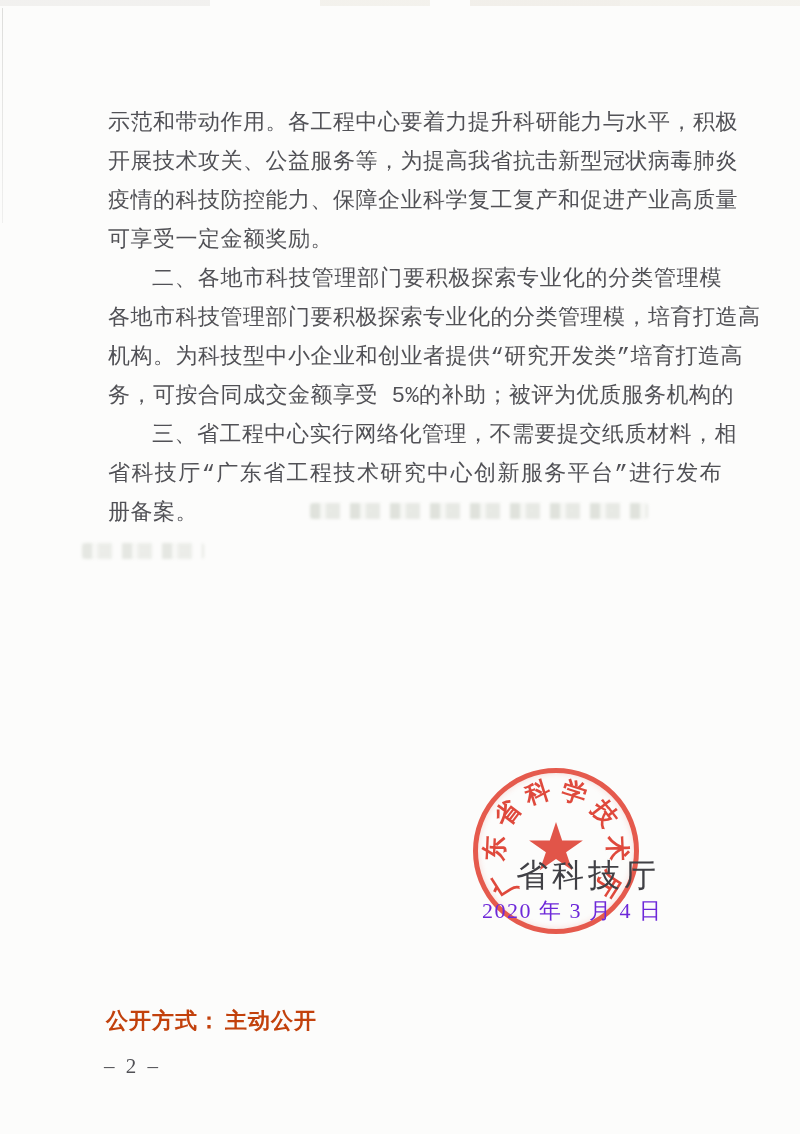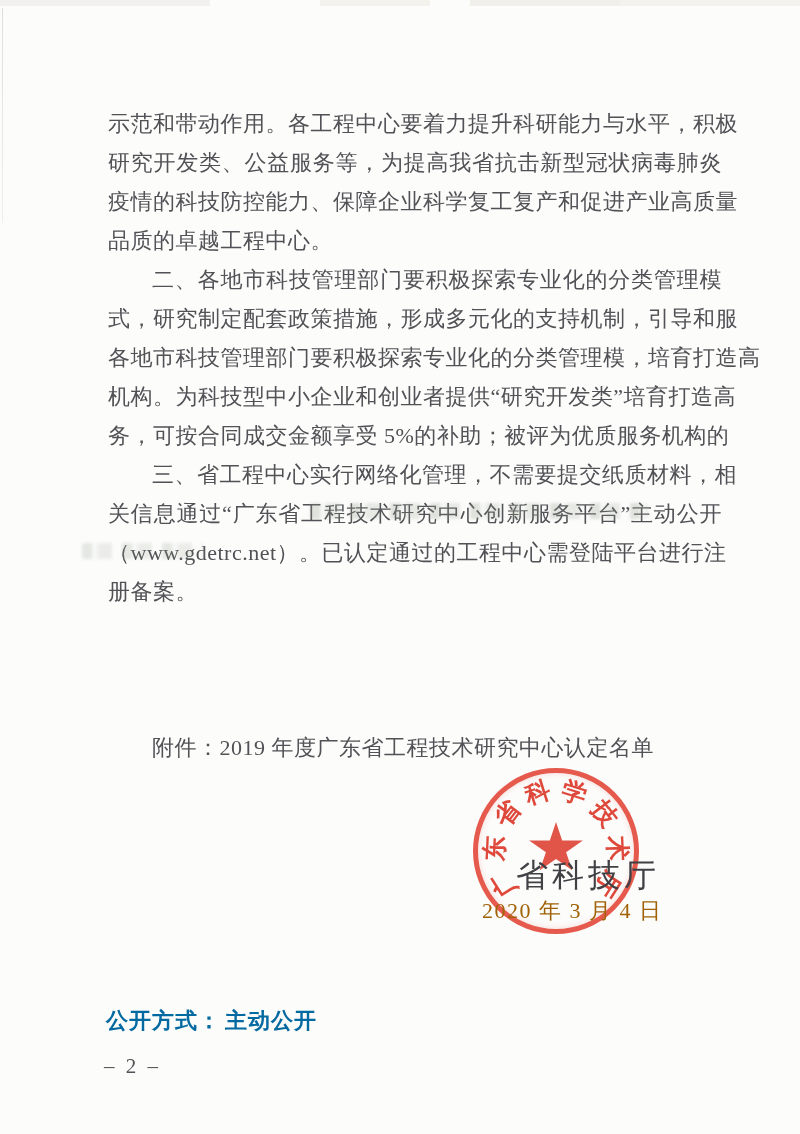--- a/index.html
+++ b/index.html
@@ -25,35 +25,36 @@
   
   .body-text{
     position:absolute;left:108px;top:104px;width:614px;
     font-size:22px;line-height:39px;color:#515156;
     letter-spacing:.5px;
   }
   .line{
     height:39px;box-sizing:border-box;
     text-align:justify;text-align-last:justify;
     white-space:nowrap;
+    font-family:Liberation Mono, monospace;
   }
   .line.last{text-align-last:left;}
   .line.indent{padding-left:44px;}
   .attachment{
     position:absolute;left:152px;top:733px;
     font-size:22px;color:#515156;letter-spacing:.5px;
   }
   
   .sig-agency{
     position:absolute;left:516px;top:854px;z-index:3;
     font-size:32px;letter-spacing:4px;color:#404045;
   }
   .sig-date{
     position:absolute;left:482px;top:896px;z-index:3;
-    font-size:22px;letter-spacing:1.5px;color:#a16207;
+    font-size:22px;letter-spacing:1.5px;color:#6d28d9;
   }
   
   .seal{
     position:absolute;left:473px;top:768px;z-index:2;
     width:166px;height:166px;border-radius:50%;
     border:5px solid rgba(223,54,38,.82);
     box-sizing:border-box;
     box-shadow:inset 0 0 6px rgba(223,54,38,.18);
   }
   .seal-char{
@@ -75,59 +76,56 @@
     background:repeating-linear-gradient(90deg,
       rgba(148,158,138,.55) 0 10px,rgba(190,198,182,.2) 10px 16px,
       rgba(148,158,138,.4) 16px 30px,transparent 30px 40px);
     border-radius:3px;
   }
   .smudge-1{left:310px;top:503px;width:338px;}
   .smudge-2{left:82px;top:543px;width:122px;opacity:.4;}
   
   .publicity{
     position:absolute;left:106px;top:1006px;
-    font-size:22px;color:#0369a1;letter-spacing:1px;
+    font-size:22px;color:#c2410c;letter-spacing:1px;
   }
   .publicity .label{font-weight:700;}
   .publicity .value{font-weight:600;margin-left:4px;}
   .page-number{
     position:absolute;left:104px;top:1054px;
     font-size:21px;color:#515156;letter-spacing:3px;
   }
 </style>
 </head>
 <body>
 
 <div class="page">
 
   <div class="edge-top"></div>
   <div class="edge-left"></div>
 
   <div class="body-text">
     <div class="line">示范和带动作用。各工程中心要着力提升科研能力与水平，积极</div>
-    <div class="line">研究开发类、公益服务等，为提高我省抗击新型冠状病毒肺炎</div>
+    <div class="line">开展技术攻关、公益服务等，为提高我省抗击新型冠状病毒肺炎</div>
     <div class="line">疫情的科技防控能力、保障企业科学复工复产和促进产业高质量</div>
-    <div class="line last">品质的卓越工程中心。</div>
+    <div class="line last">可享受一定金额奖励。</div>
 
     <div class="line indent">二、各地市科技管理部门要积极探索专业化的分类管理模</div>
-    <div class="line">式，研究制定配套政策措施，形成多元化的支持机制，引导和服</div>
     <div class="line">各地市科技管理部门要积极探索专业化的分类管理模，培育打造高</div>
     <div class="line">机构。为科技型中小企业和创业者提供“研究开发类”培育打造高</div>
     <div class="line">务，可按合同成交金额享受 5%的补助；被评为优质服务机构的</div>
 
     <div class="line indent">三、省工程中心实行网络化管理，不需要提交纸质材料，相</div>
-    <div class="line">关信息通过“广东省工程技术研究中心创新服务平台”主动公开</div>
-    <div class="line">（www.gdetrc.net）。已认定通过的工程中心需登陆平台进行注</div>
+    <div class="line">省科技厅“广东省工程技术研究中心创新服务平台”进行发布</div>
     <div class="line last">册备案。</div>
   </div>
 
   <div class="smudge smudge-1"></div>
   <div class="smudge smudge-2"></div>
 
-  <div class="attachment">附件：2019 年度广东省工程技术研究中心认定名单</div>
 
   <div class="seal">
     <span class="seal-star"></span>
     <span class="seal-char" style="transform:rotate(-122.5deg) translateY(-61px)">广</span>
     <span class="seal-char" style="transform:rotate(-87.5deg) translateY(-61px)">东</span>
     <span class="seal-char" style="transform:rotate(-52.5deg) translateY(-61px)">省</span>
     <span class="seal-char" style="transform:rotate(-17.5deg) translateY(-61px)">科</span>
     <span class="seal-char" style="transform:rotate(17.5deg) translateY(-61px)">学</span>
     <span class="seal-char" style="transform:rotate(52.5deg) translateY(-61px)">技</span>
     <span class="seal-char" style="transform:rotate(87.5deg) translateY(-61px)">术</span>

